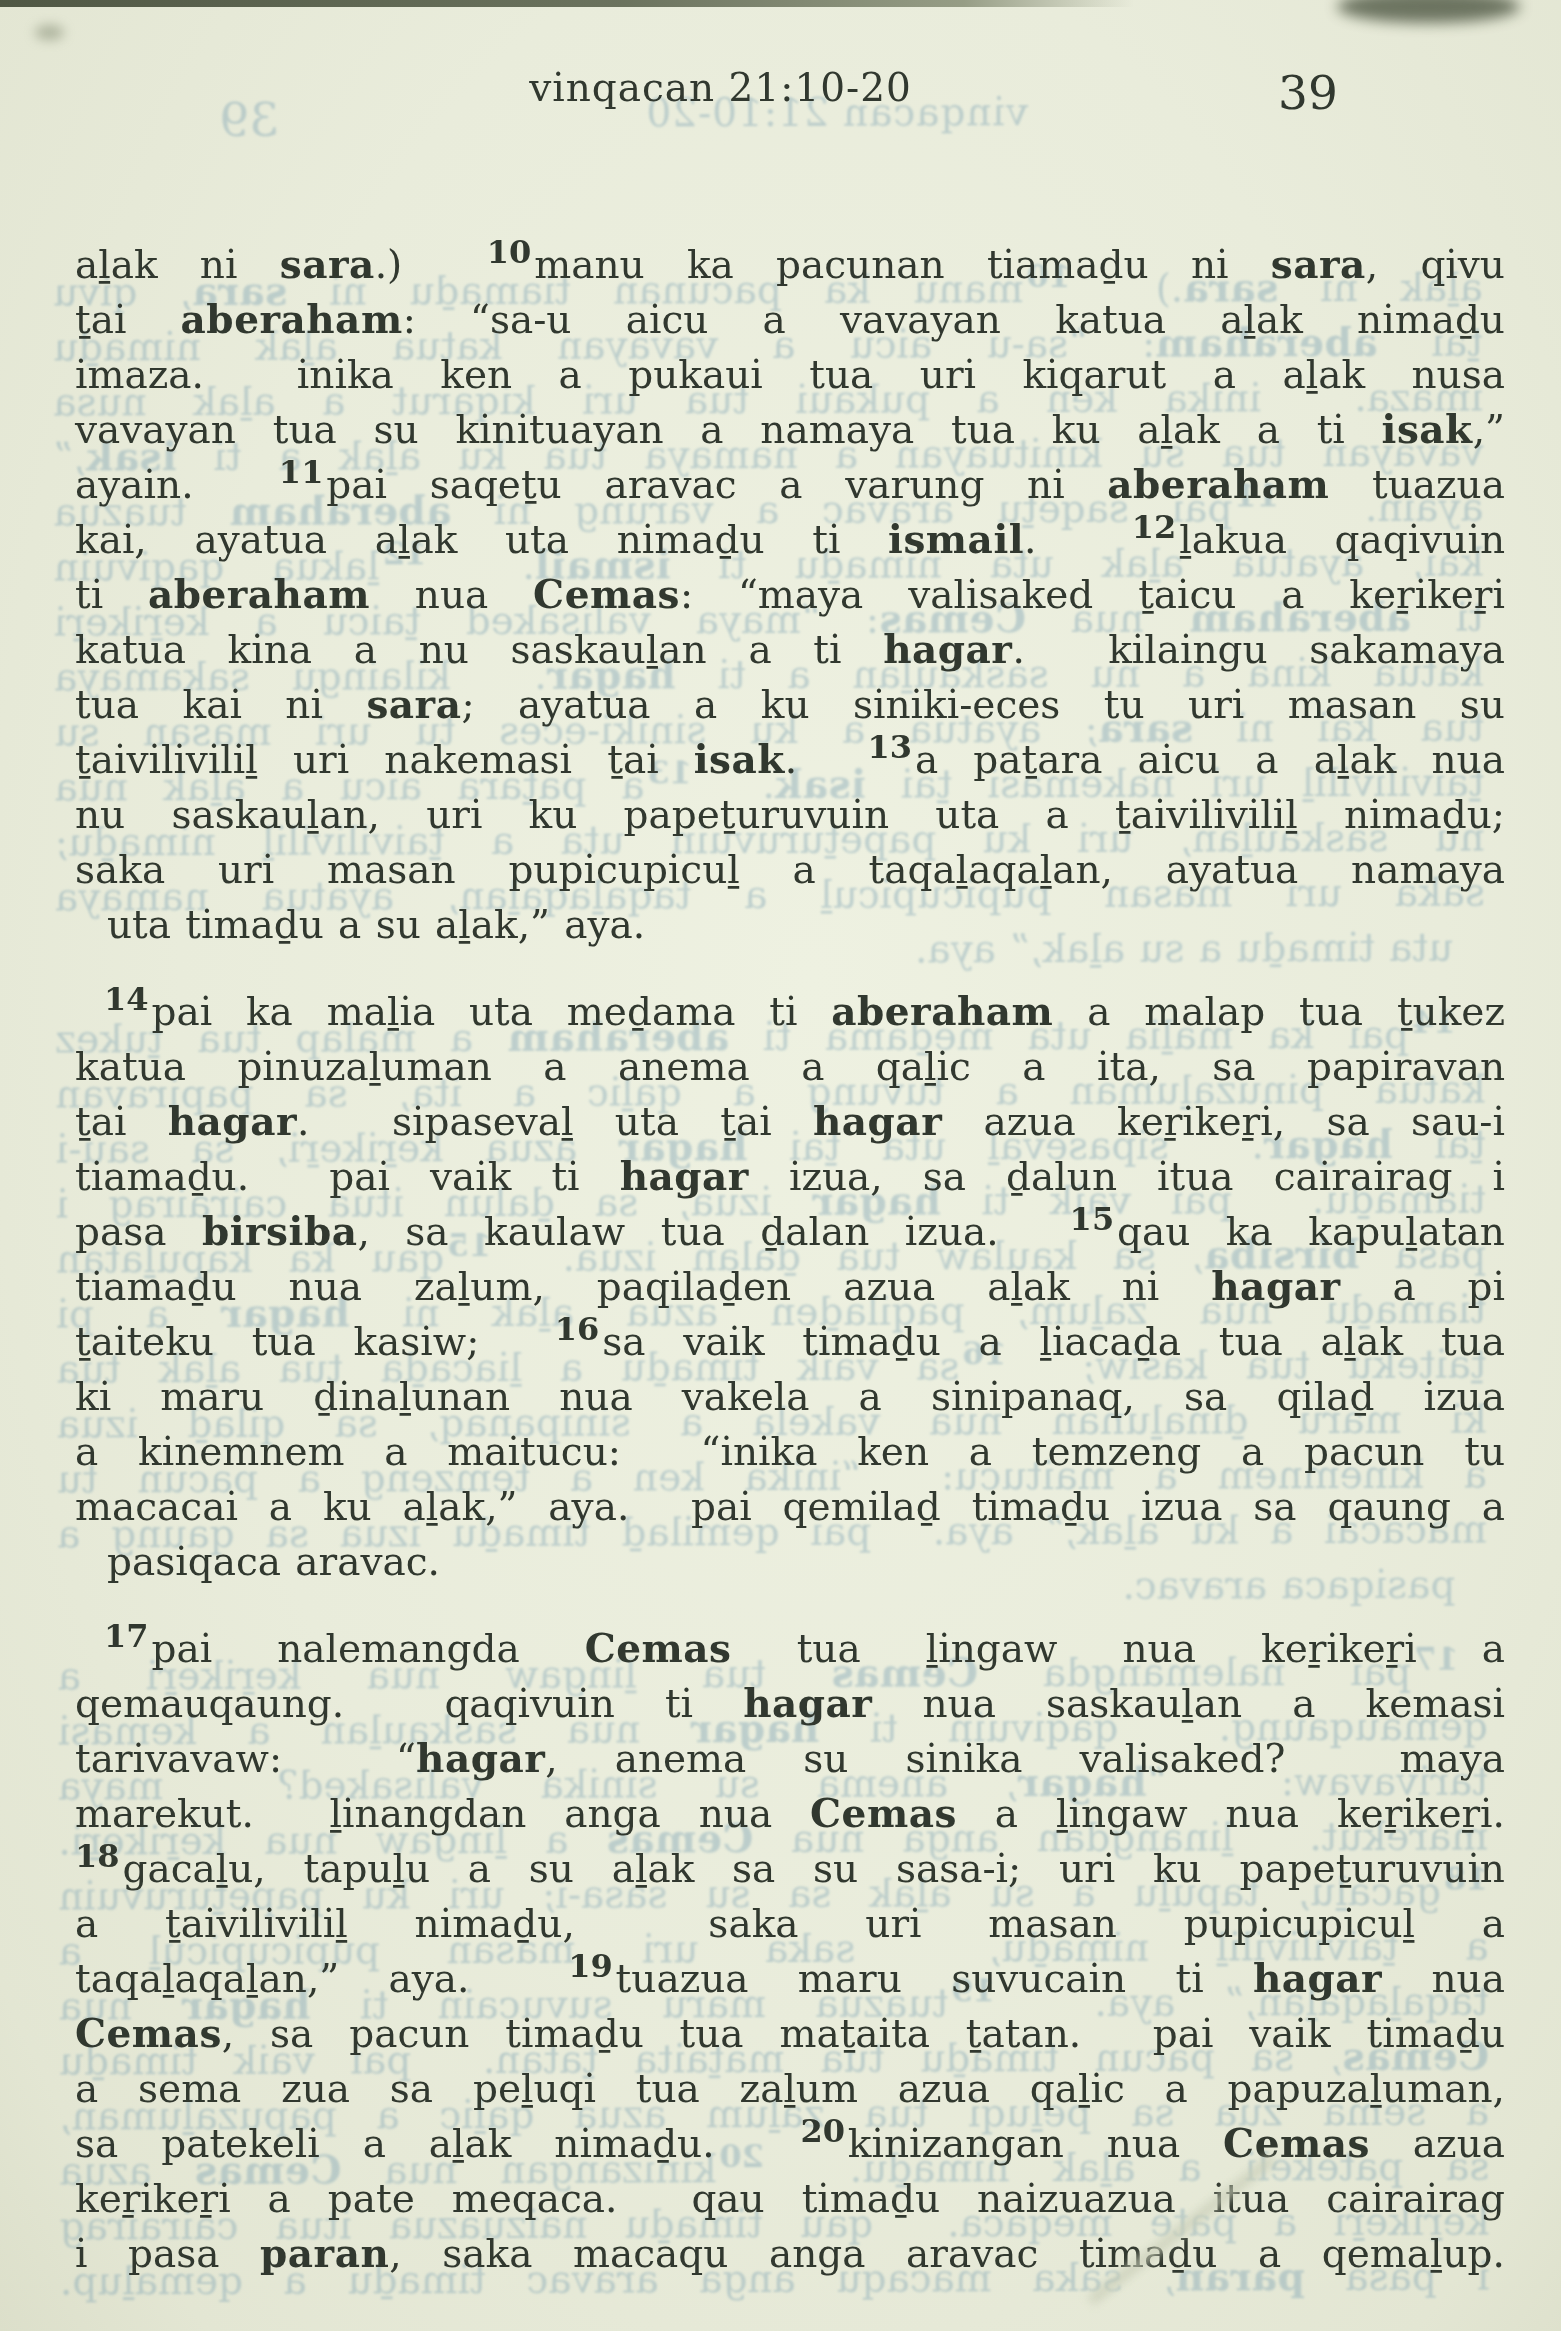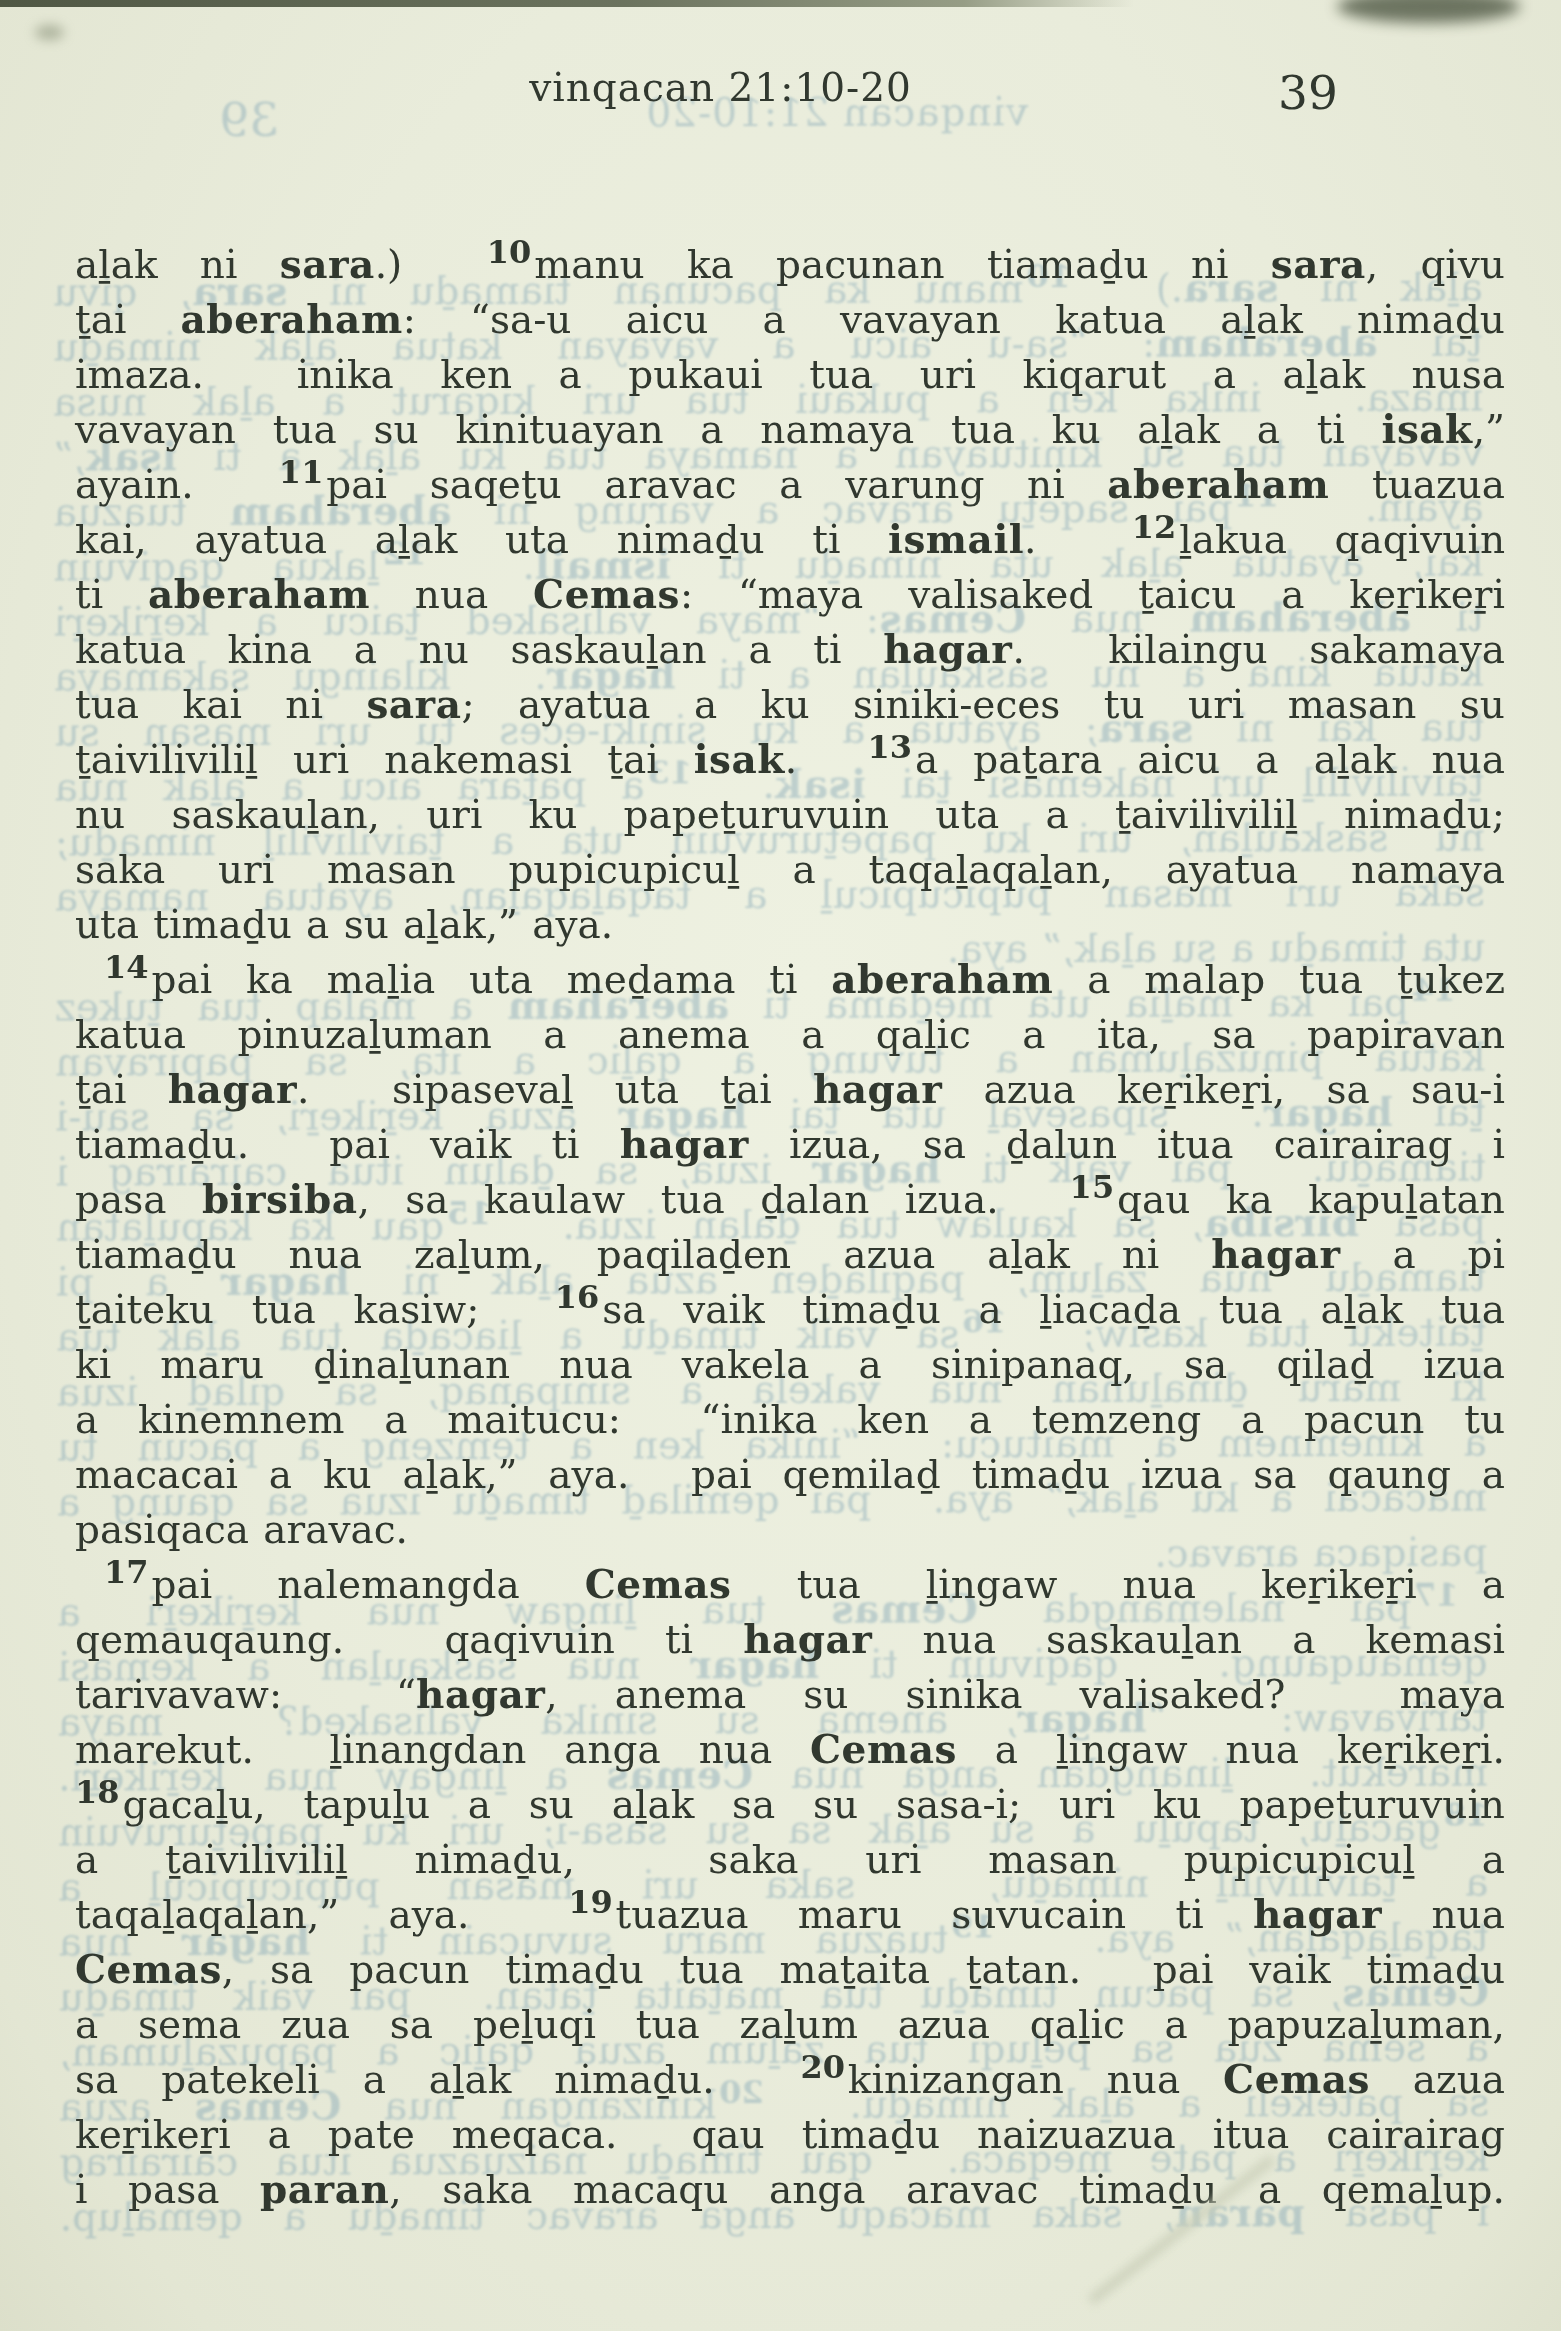--- a/index.html
+++ b/index.html
@@ -35,22 +35,22 @@
   }
   .text-block{
     position:absolute;top:237px;left:75px;width:1430px;
     font-size:39px;line-height:55px;
     word-spacing:1.9px;
   }
   .line{
     height:55px;white-space:pre-wrap;
     text-align:justify;text-align-last:justify;
   }
-  .line.last{text-align-last:left;}
-  .line.indent{text-indent:29px;}
+  .line.last{text-align-last:left;margin-left:32px;}
+  .line.indent{text-indent:29px;margin-top:32px;}
   .line b{font-weight:bold;letter-spacing:0.5px;}
   .line sup{
     font-size:32px;font-weight:bold;
     vertical-align:baseline;position:relative;top:-0.48em;
     padding-right:2.9px;letter-spacing:0;
   }
   
   .edge-top{
     position:absolute;top:0;left:0;width:1134px;height:6.7px;z-index:3;
     background:linear-gradient(90deg,#3f4734 0%,#5d6550 55%,#8d947c 85%,rgba(141,148,124,0) 100%);

